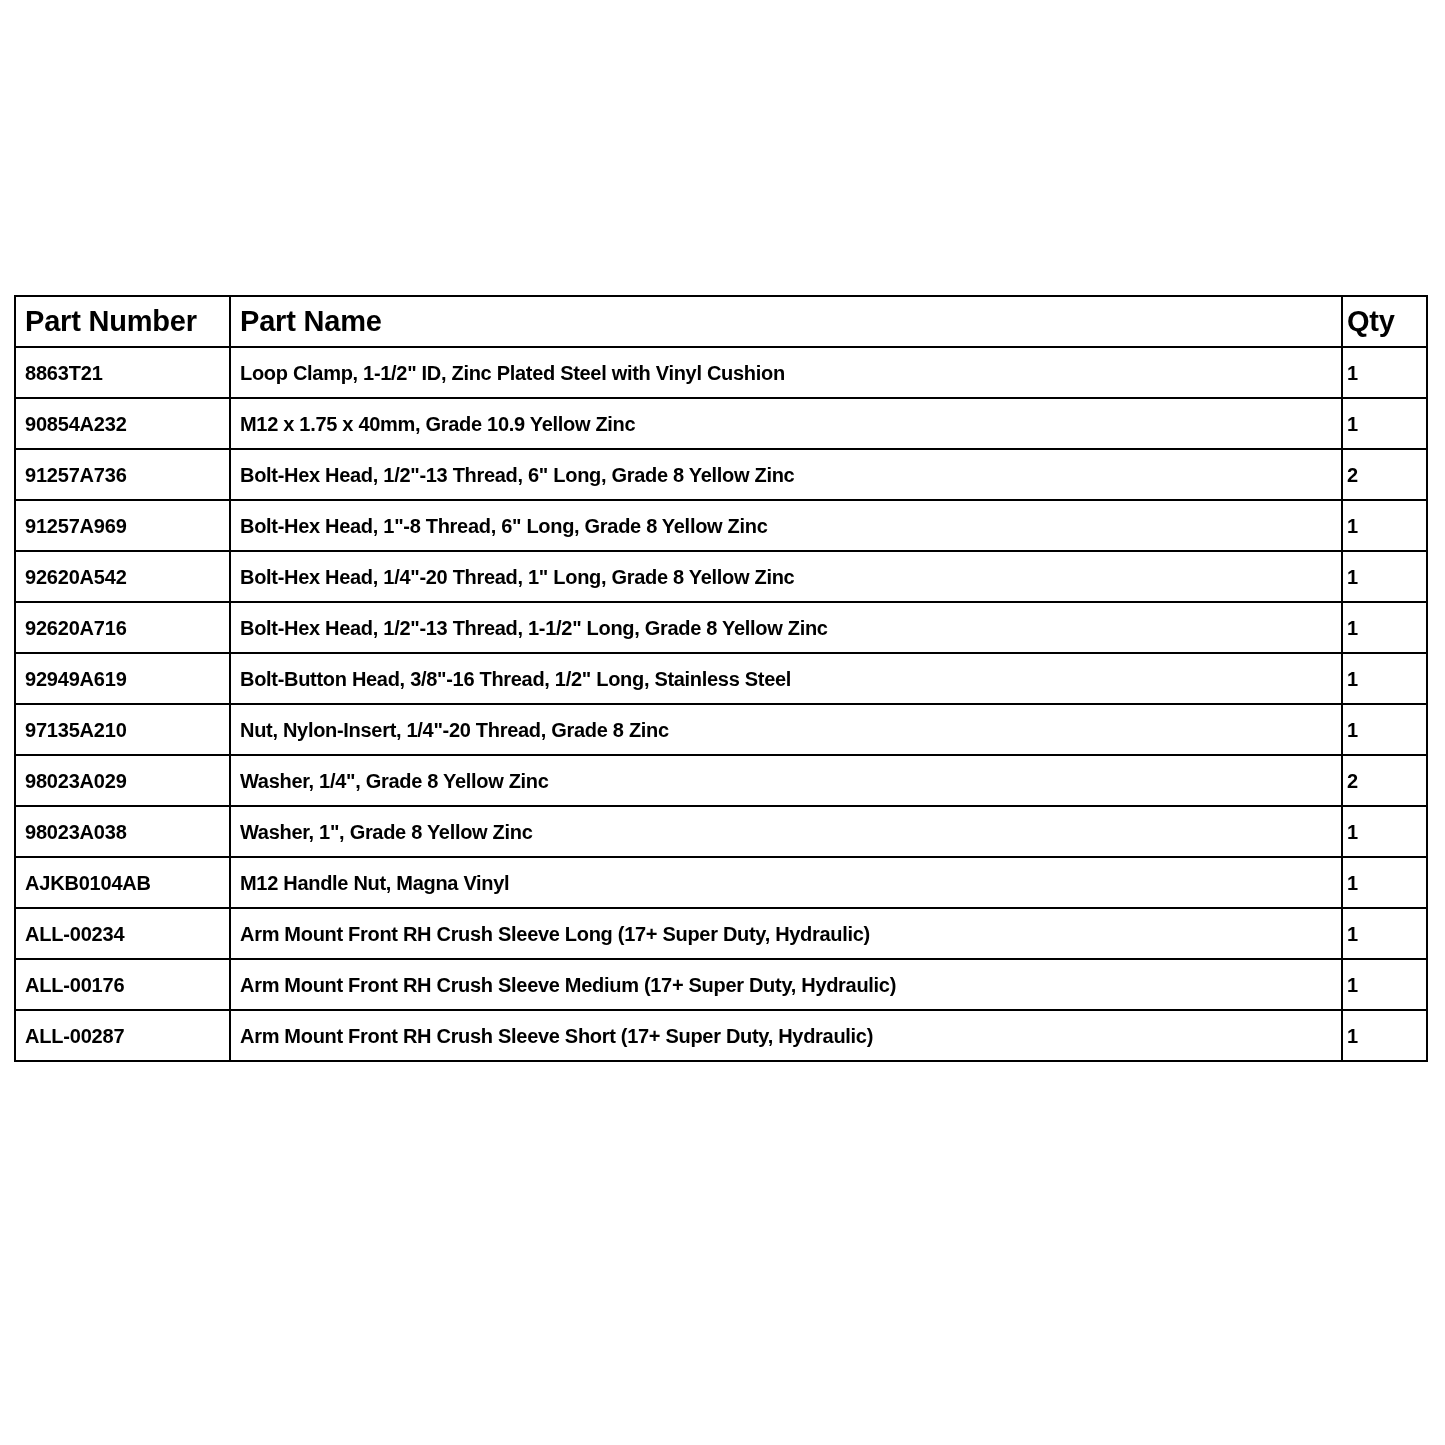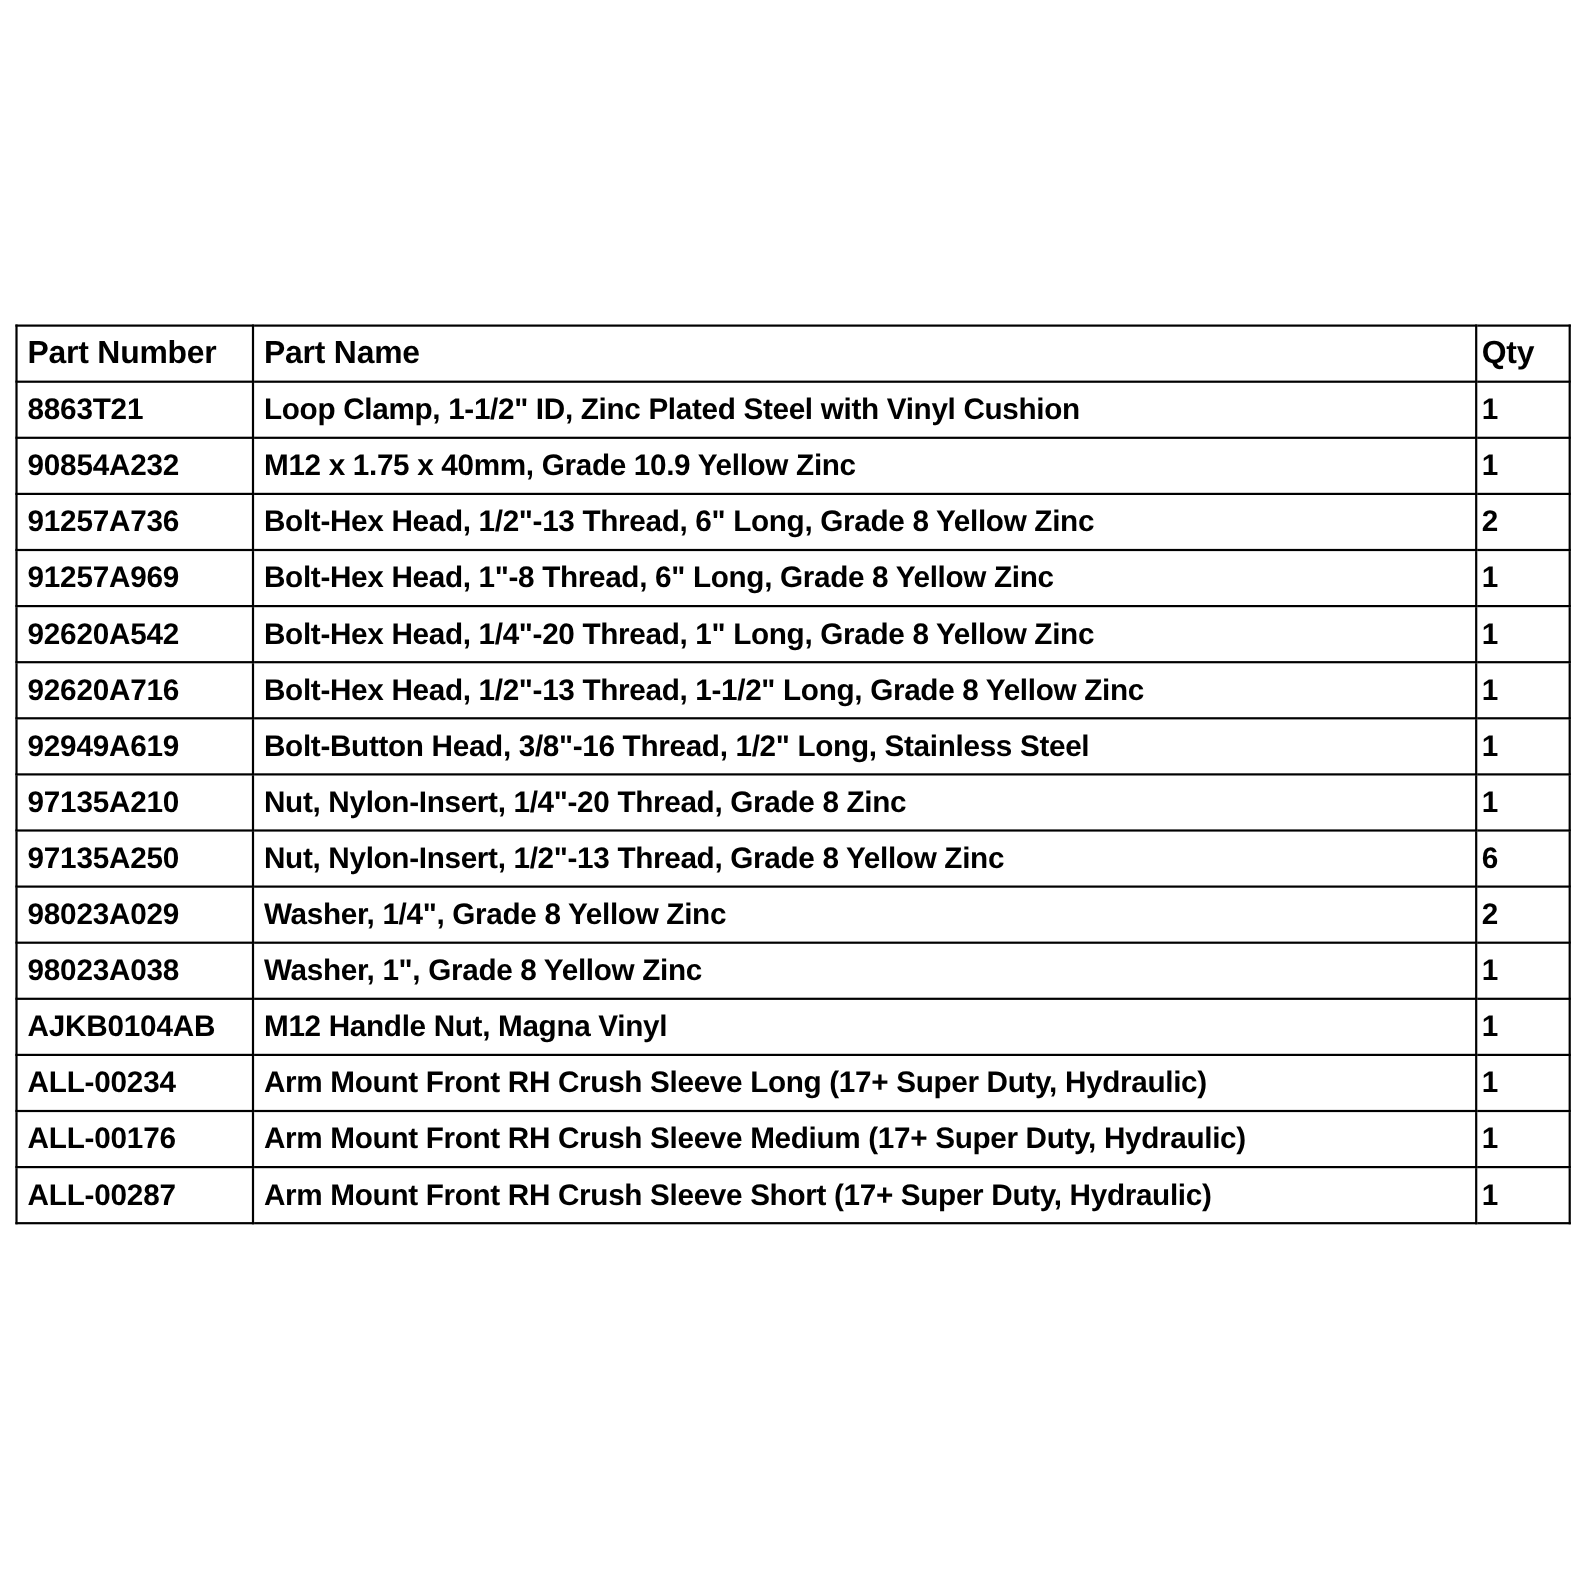--- a/index.html
+++ b/index.html
@@ -43,21 +43,21 @@
     width: 1112px;
   }
   table.parts col.c-qty {
     width: 85px;
   }
   table.parts th,
   table.parts td {
     border: 2px solid #000000;
     padding: 0 6px 0 9px;
     height: 49px;
-    font-size: 27px;
+    font-size: 20px;
     line-height: 1.0;
     font-weight: bold;
     white-space: nowrap;
     overflow: hidden;
     vertical-align: middle;
     text-align: left;
     letter-spacing: -0.2px;
   }
   table.parts th.qty-head,
   table.parts td.qty-cell {
@@ -123,25 +123,20 @@
             <td class="part-cell">92949A619</td>
             <td class="name-cell">Bolt-Button Head, 3/8"-16 Thread, 1/2" Long, Stainless Steel</td>
             <td class="qty-cell">1</td>
           </tr>
           <tr>
             <td class="part-cell">97135A210</td>
             <td class="name-cell">Nut, Nylon-Insert, 1/4"-20 Thread, Grade 8 Zinc</td>
             <td class="qty-cell">1</td>
           </tr>
           <tr>
-            <td class="part-cell">97135A250</td>
-            <td class="name-cell">Nut, Nylon-Insert, 1/2"-13 Thread, Grade 8 Yellow Zinc</td>
-            <td class="qty-cell">6</td>
-          </tr>
-          <tr>
             <td class="part-cell">98023A029</td>
             <td class="name-cell">Washer, 1/4", Grade 8 Yellow Zinc</td>
             <td class="qty-cell">2</td>
           </tr>
           <tr>
             <td class="part-cell">98023A038</td>
             <td class="name-cell">Washer, 1", Grade 8 Yellow Zinc</td>
             <td class="qty-cell">1</td>
           </tr>
           <tr>

